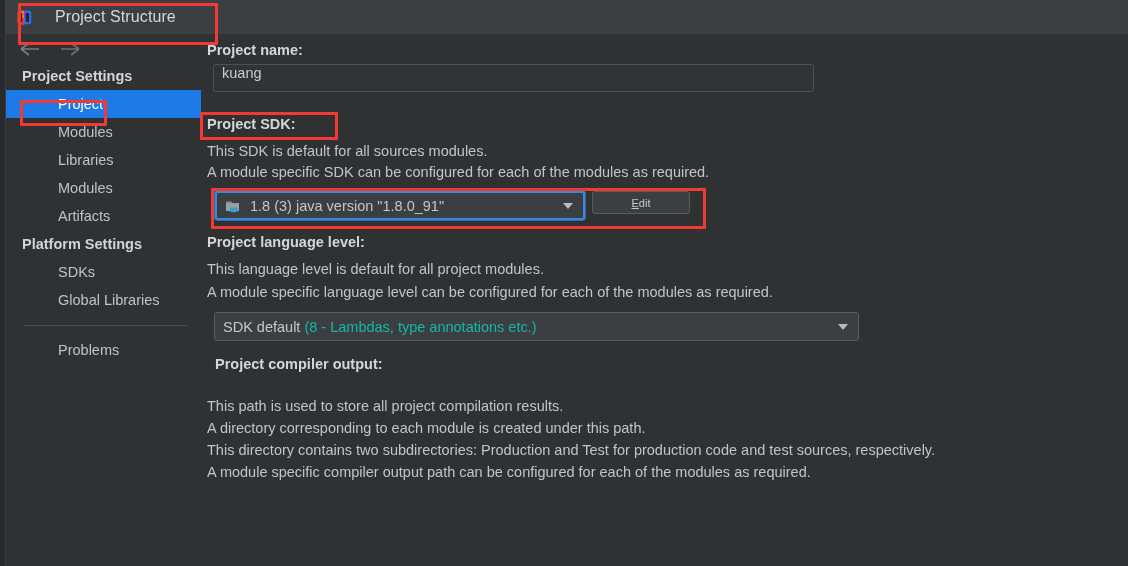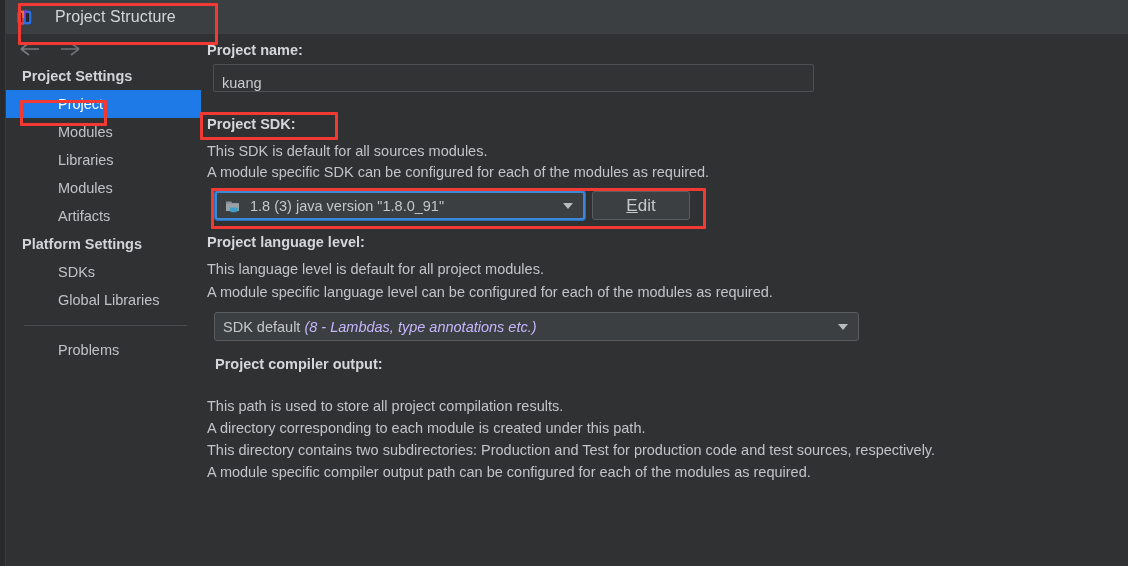--- a/index.html
+++ b/index.html
@@ -128,21 +128,21 @@
     white-space: nowrap;
   }
 
   
   .tfield {
     background: #313335;
     border: 1px solid #4d5052;
     border-radius: 2px;
     height: 28px;
     display: flex;
-    align-items: flex-end;
+    align-items: flex-start;
     padding: 0 8px;
     color: #c9ccce;
     font-size: 14.5px;
   }
 
   
   .combo {
     background: #3c3f41;
     border: 1px solid #5a5d5f;
     border-radius: 3px;
@@ -159,38 +159,38 @@
   }
   .combo-arrow {
     margin-left: auto;
     margin-right: 6px;
     width: 0; height: 0;
     border-left: 5px solid transparent;
     border-right: 5px solid transparent;
     border-top: 6px solid #b9bcbe;
   }
   .combo-label { color: #c4c7c9; font-size: 14.5px; white-space: nowrap; }
-  .combo-label .dim { color: #c4b5fd; font-style: italic; }
+  .combo-label .dim { color: #14b8a6; }
 
   .sdk-icon {
     width: 18px; height: 16px;
     margin-right: 7px;
     flex: 0 0 auto;
   }
   .sdk-icon svg { display: block; }
 
   
   .btn {
     background: #3c3f41;
     border: 1px solid #5a5d5f;
     border-radius: 3px;
-    height: 29px;
+    height: 23px;
     min-width: 92px;
     color: #c6c9cb;
-    font-size: 17px;
+    font-size: 11px;
     display: flex;
     align-items: center;
     justify-content: center;
     cursor: default;
   }
   .btn .mn { text-decoration: underline; }
 
   
   .browse-field {
     background: #313335;

